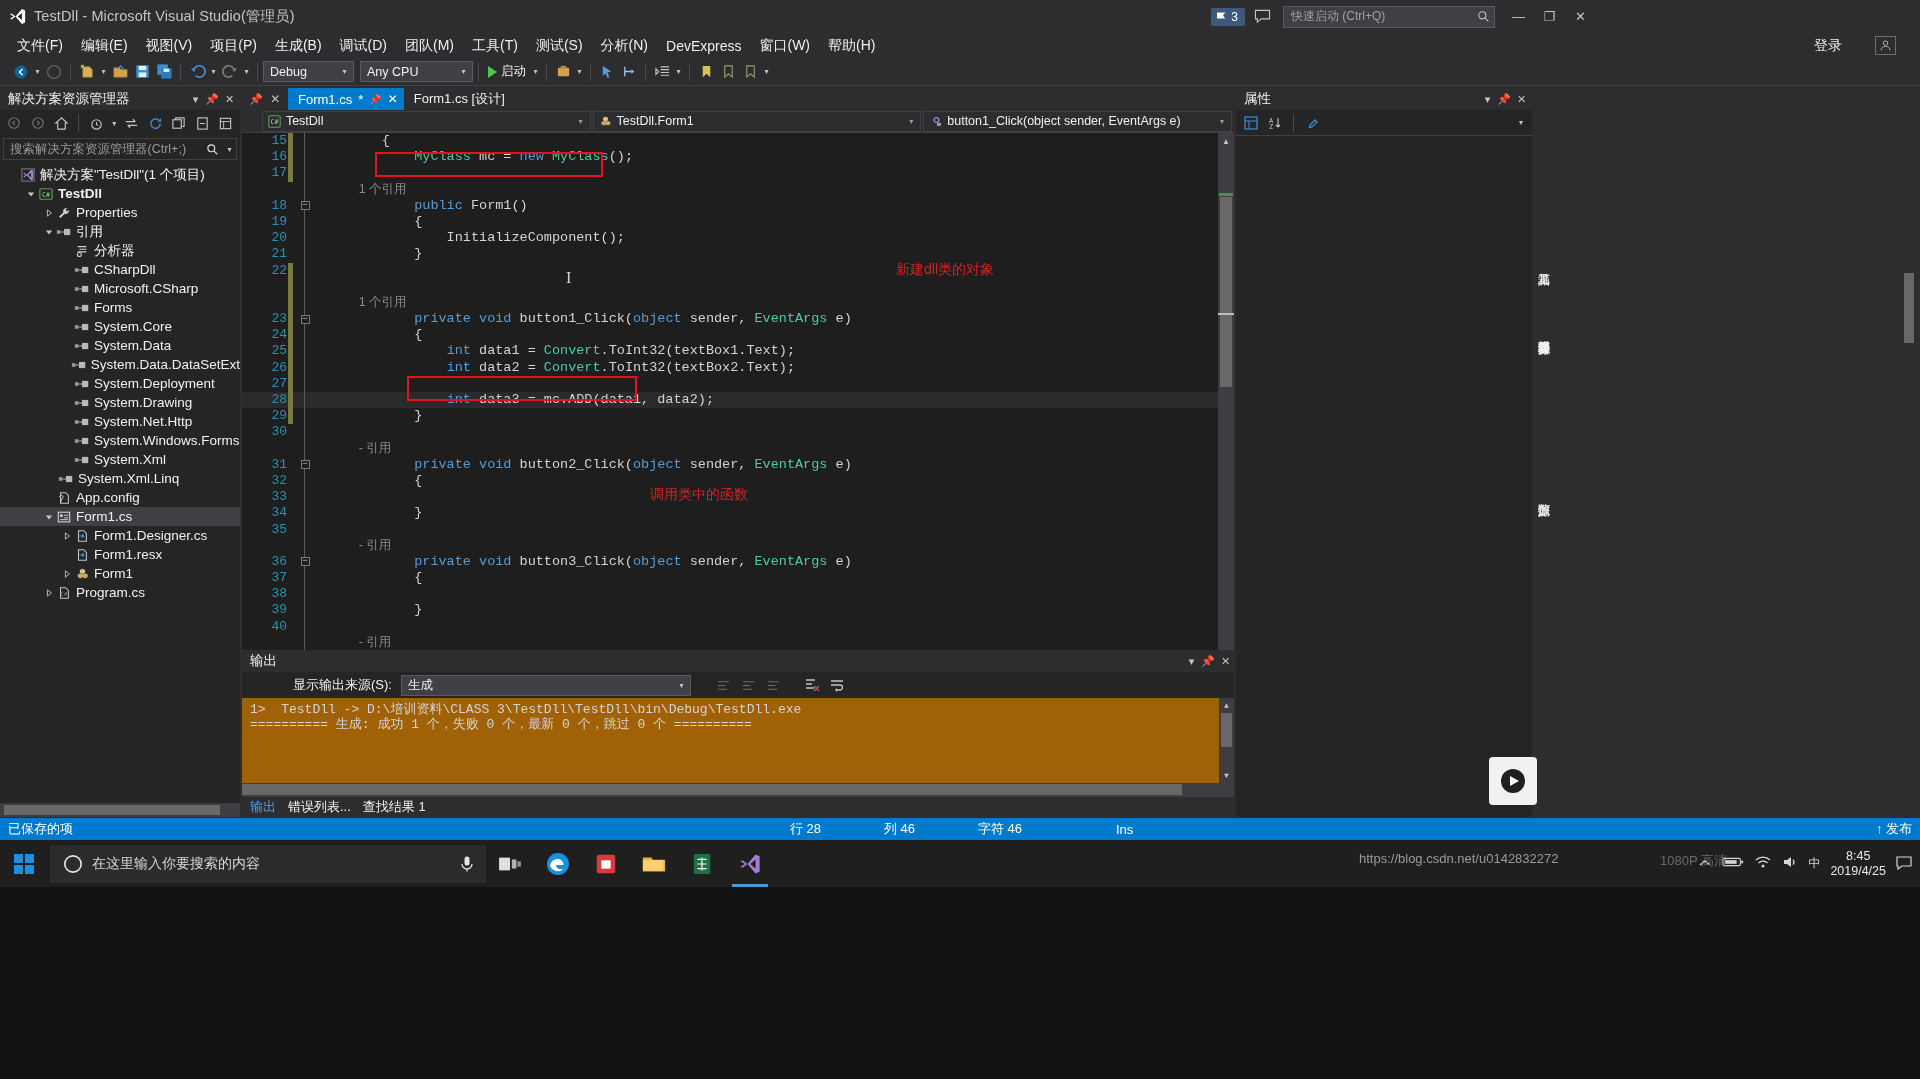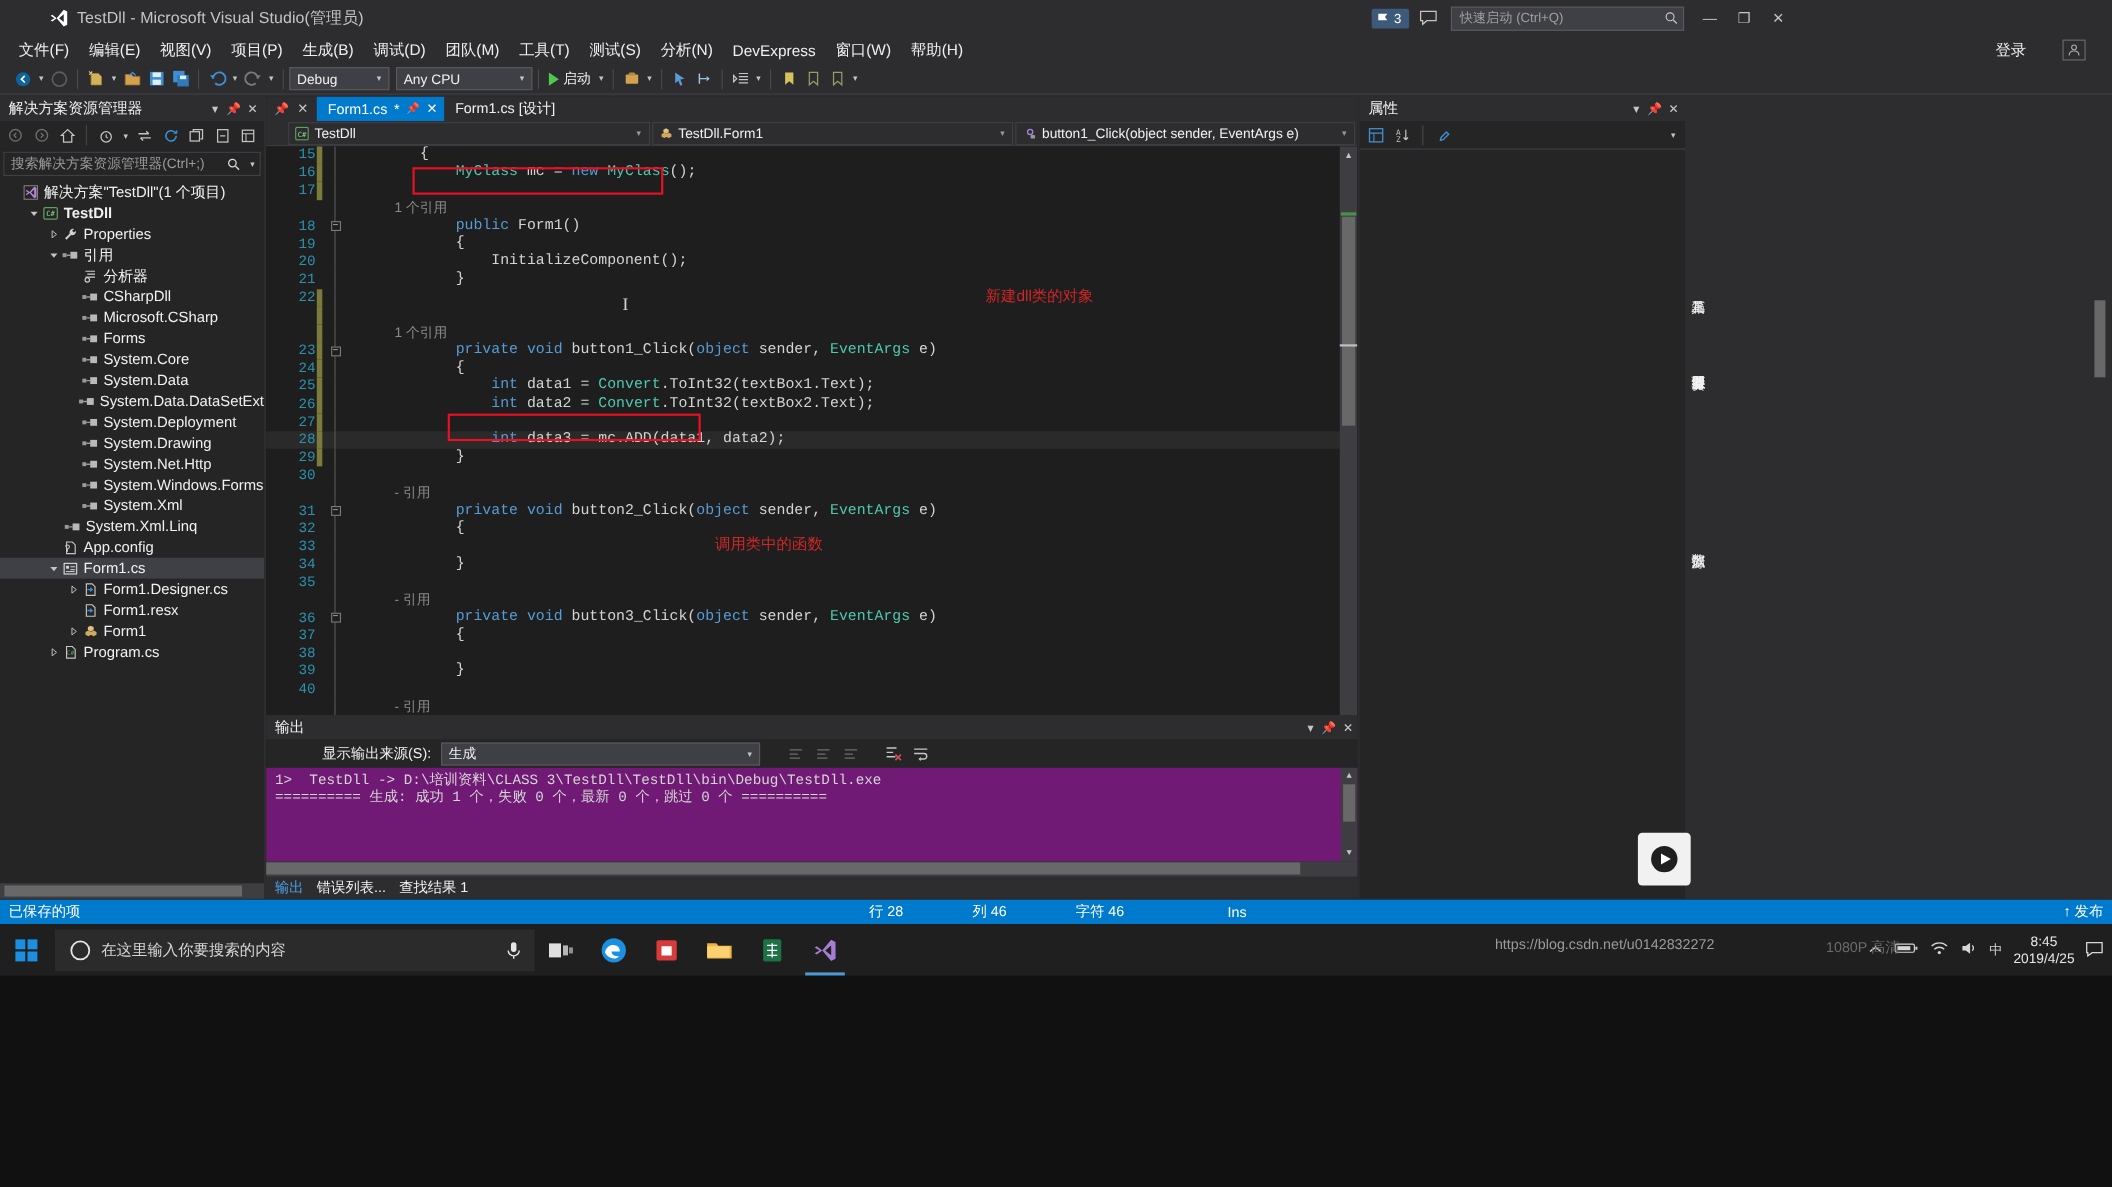--- a/index.html
+++ b/index.html
@@ -6,21 +6,21 @@
   html,body{ width:1920px; height:1079px; overflow:hidden; }
   body{
     font-family:"Liberation Sans", sans-serif;
     background:#2d2d30; color:#f1f1f1; font-size:13.5px;
     -webkit-font-smoothing: antialiased;
   }
   .app{ position:relative; width:1920px; height:1079px; background:#2d2d30; }
 
   
   .titlebar{ position:absolute; left:0; top:0; width:1596px; height:33px; background:#2d2d30;
-             display:flex; align-items:center;margin-left:36px; }
+             display:flex; align-items:center; }
   .vs-logo{ width:34px; height:33px; display:flex; align-items:center; justify-content:center; }
   .vs-logo svg{ width:19px; height:19px; }
   .title-text{ font-size:14.5px; color:#c5c5c5; letter-spacing:.1px; }
   .title-right{ position:absolute; right:0; top:0; height:33px; display:flex; align-items:center; }
   .notif-badge{ display:flex; align-items:center; gap:3px; background:#3d5a7a; padding:2px 7px 2px 4px;
                 border-radius:2px; margin-right:4px; }
   .notif-badge .flag{ width:13px; height:12px; }
   .notif-badge .cnt{ font-size:12px; color:#fff; }
   .feedback-ico{ width:26px; height:26px; display:flex; align-items:center; justify-content:center; }
   .qlaunch{ width:212px; height:22px; background:#3f3f46; border:1px solid #5a5a5e; display:flex;
@@ -138,21 +138,21 @@
   .outpanel{ position:absolute; left:242px; top:650px; width:992px; height:167px; background:#252526;
              display:flex; flex-direction:column; }
   .out-head{ height:22px; display:flex; align-items:center; padding-left:8px; background:#2d2d30; }
   .out-head .ttl{ flex:1; font-size:13.5px; }
   .out-toolbar{ height:26px; display:flex; align-items:center; padding-left:6px; gap:3px;margin-left:45px; }
   .out-lbl{ font-size:13px; color:#f1f1f1; }
   .out-combo{ width:290px; height:21px; background:#3f3f46; border:1px solid #5a5a5e; display:flex;
               align-items:center; padding:0 2px 0 6px; font-size:12.5px; margin-left:6px; }
   .out-combo .ov{ flex:1; } .out-combo .oc{ width:13px; text-align:center; font-size:8px; color:#c5c5c5; }
   .ot-btn{ width:22px; height:22px; display:flex; align-items:center; justify-content:center; }
-  .out-body{ flex:1; background:#701a75; position:relative; overflow:hidden;
+  .out-body{ flex:1; background:#a16207; position:relative; overflow:hidden;
              font-family:"Liberation Mono","DejaVu Sans Mono",monospace; font-size:13px; line-height:15px;
              padding:4px 0 0 8px; color:#d4d4d4; }
   .out-body div{ white-space:pre; }
   .out-vs{ position:absolute; right:0; top:0; width:15px; bottom:0; background:#3e3e42; }
   .out-hs{ height:14px; background:#3e3e42; position:relative; }
   .out-tabs{ height:20px; background:#2d2d30; display:flex; align-items:center; padding-left:8px; gap:12px; font-size:13px; }
   .out-tab.sel{ color:#4ba0e8; }
 
   
   .props{ position:absolute; left:1236px; top:88px; width:296px; height:729px; background:#252526;
@@ -309,21 +309,21 @@
           <path d="M13 9a6 6 0 1 0-2 4.4" fill="none" stroke="#7a7a7d" stroke-width="1.8"></path>
           <path d="M16 6l-3.4-.6.6 3.6z" fill="#7a7a7d"></path>
         </svg>
     </div>
     <div class="tbcaret">▾</div>
     <div class="tbsep"></div>
     <div class="combo" style="width:91px;">
       <div class="cv">Debug</div>
       <div class="cc">▾</div>
     </div>
-    <div class="combo" style="width:124px; margin-left:6px;">
+    <div class="combo" style="width:113px; margin-left:6px;">
       <div class="cv">Any CPU</div>
       <div class="cc">▾</div>
     </div>
     <div class="tbsep"></div>
     <div class="run-btn">
       <div class="tri"></div>
       <span>启动</span>
     </div>
     <div class="tbcaret">▾</div>
     <div class="tbsep"></div>

